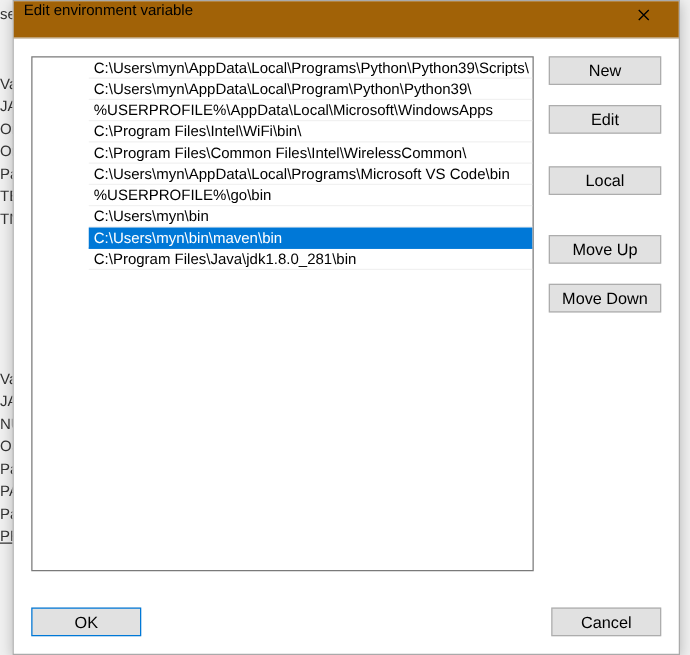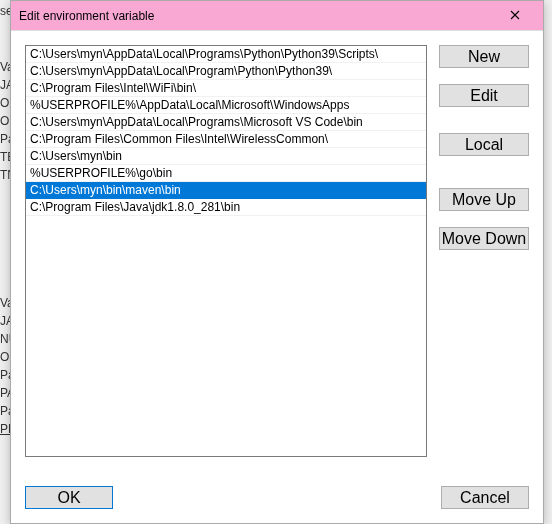--- a/index.html
+++ b/index.html
@@ -29,23 +29,23 @@
     height: 524px;
     background: #fff;
     border: 1px solid #aaa;
     box-shadow: 0 2px 10px rgba(0,0,0,.25);
     display: flex;
     flex-direction: column;
   }
   .titlebar {
     height: 30px;
     display: flex;
-    align-items: center;
+    align-items: flex-start;
     padding: 0 8px;
-    background: #f9a8d4;
+    background: #a16207;
     border-bottom: 1px solid #ddd;
   }
   .titlebar .title {
     flex: 1;
     font-size: 12px;
     color: #000;
   }
   .titlebar .close {
     width: 40px;
     height: 24px;
@@ -71,38 +71,39 @@
   .listbox .row {
     padding: 1px 4px;
     height: 17px;
     line-height: 15px;
     white-space: nowrap;
     overflow: hidden;
     text-overflow: clip;
     color: #000;
     border-bottom: 1px solid #f1f1f1;
     cursor: default;
+    margin-left: 45px;
   }
   .listbox .row.selected {
     background: #0078d7;
     color: #fff;
     border-bottom: 1px solid #0078d7;
   }
   .sidebtns {
     width: 90px;
     display: flex;
     flex-direction: column;
     gap: 6px;
   }
   .btn {
     height: 23px;
     background: #e1e1e1;
     border: 1px solid #adadad;
     font-family: inherit;
-    font-size: 16px;
+    font-size: 13px;
     cursor: pointer;
     padding: 0;
   }
   .spacer-sm { height: 4px; }
   .spacer-lg { height: 20px; }
   .footer {
     display: flex;
     justify-content: space-between;
     gap: 8px;
     padding: 16px 14px 14px 14px;
@@ -142,26 +143,26 @@
             <path d="M1 1 L9 9 M9 1 L1 9" stroke="#000" stroke-width="1.1" fill="none"></path>
           </svg>
       </span>
     </div>
   </div>
 
   <div class="body">
     <div class="listbox" id="path-list">
         <div class="row">C:\Users\myn\AppData\Local\Programs\Python\Python39\Scripts\</div>
         <div class="row">C:\Users\myn\AppData\Local\Program\Python\Python39\</div>
+        <div class="row">%USERPROFILE%\AppData\Local\Microsoft\WindowsApps</div>
         <div class="row">C:\Program Files\Intel\WiFi\bin\</div>
-        <div class="row">%USERPROFILE%\AppData\Local\Microsoft\WindowsApps</div>
+        <div class="row">C:\Program Files\Common Files\Intel\WirelessCommon\</div>
         <div class="row">C:\Users\myn\AppData\Local\Programs\Microsoft VS Code\bin</div>
-        <div class="row">C:\Program Files\Common Files\Intel\WirelessCommon\</div>
+        <div class="row">%USERPROFILE%\go\bin</div>
         <div class="row">C:\Users\myn\bin</div>
-        <div class="row">%USERPROFILE%\go\bin</div>
         <div class="row selected">C:\Users\myn\bin\maven\bin</div>
         <div class="row">C:\Program Files\Java\jdk1.8.0_281\bin</div>
       </div>
 
     <div class="sidebtns">
       <button class="btn">New</button>
       <div class="spacer-sm"></div>
       <button class="btn">Edit</button>
       <div class="spacer-sm"></div>
       <div class="spacer-sm"></div>

